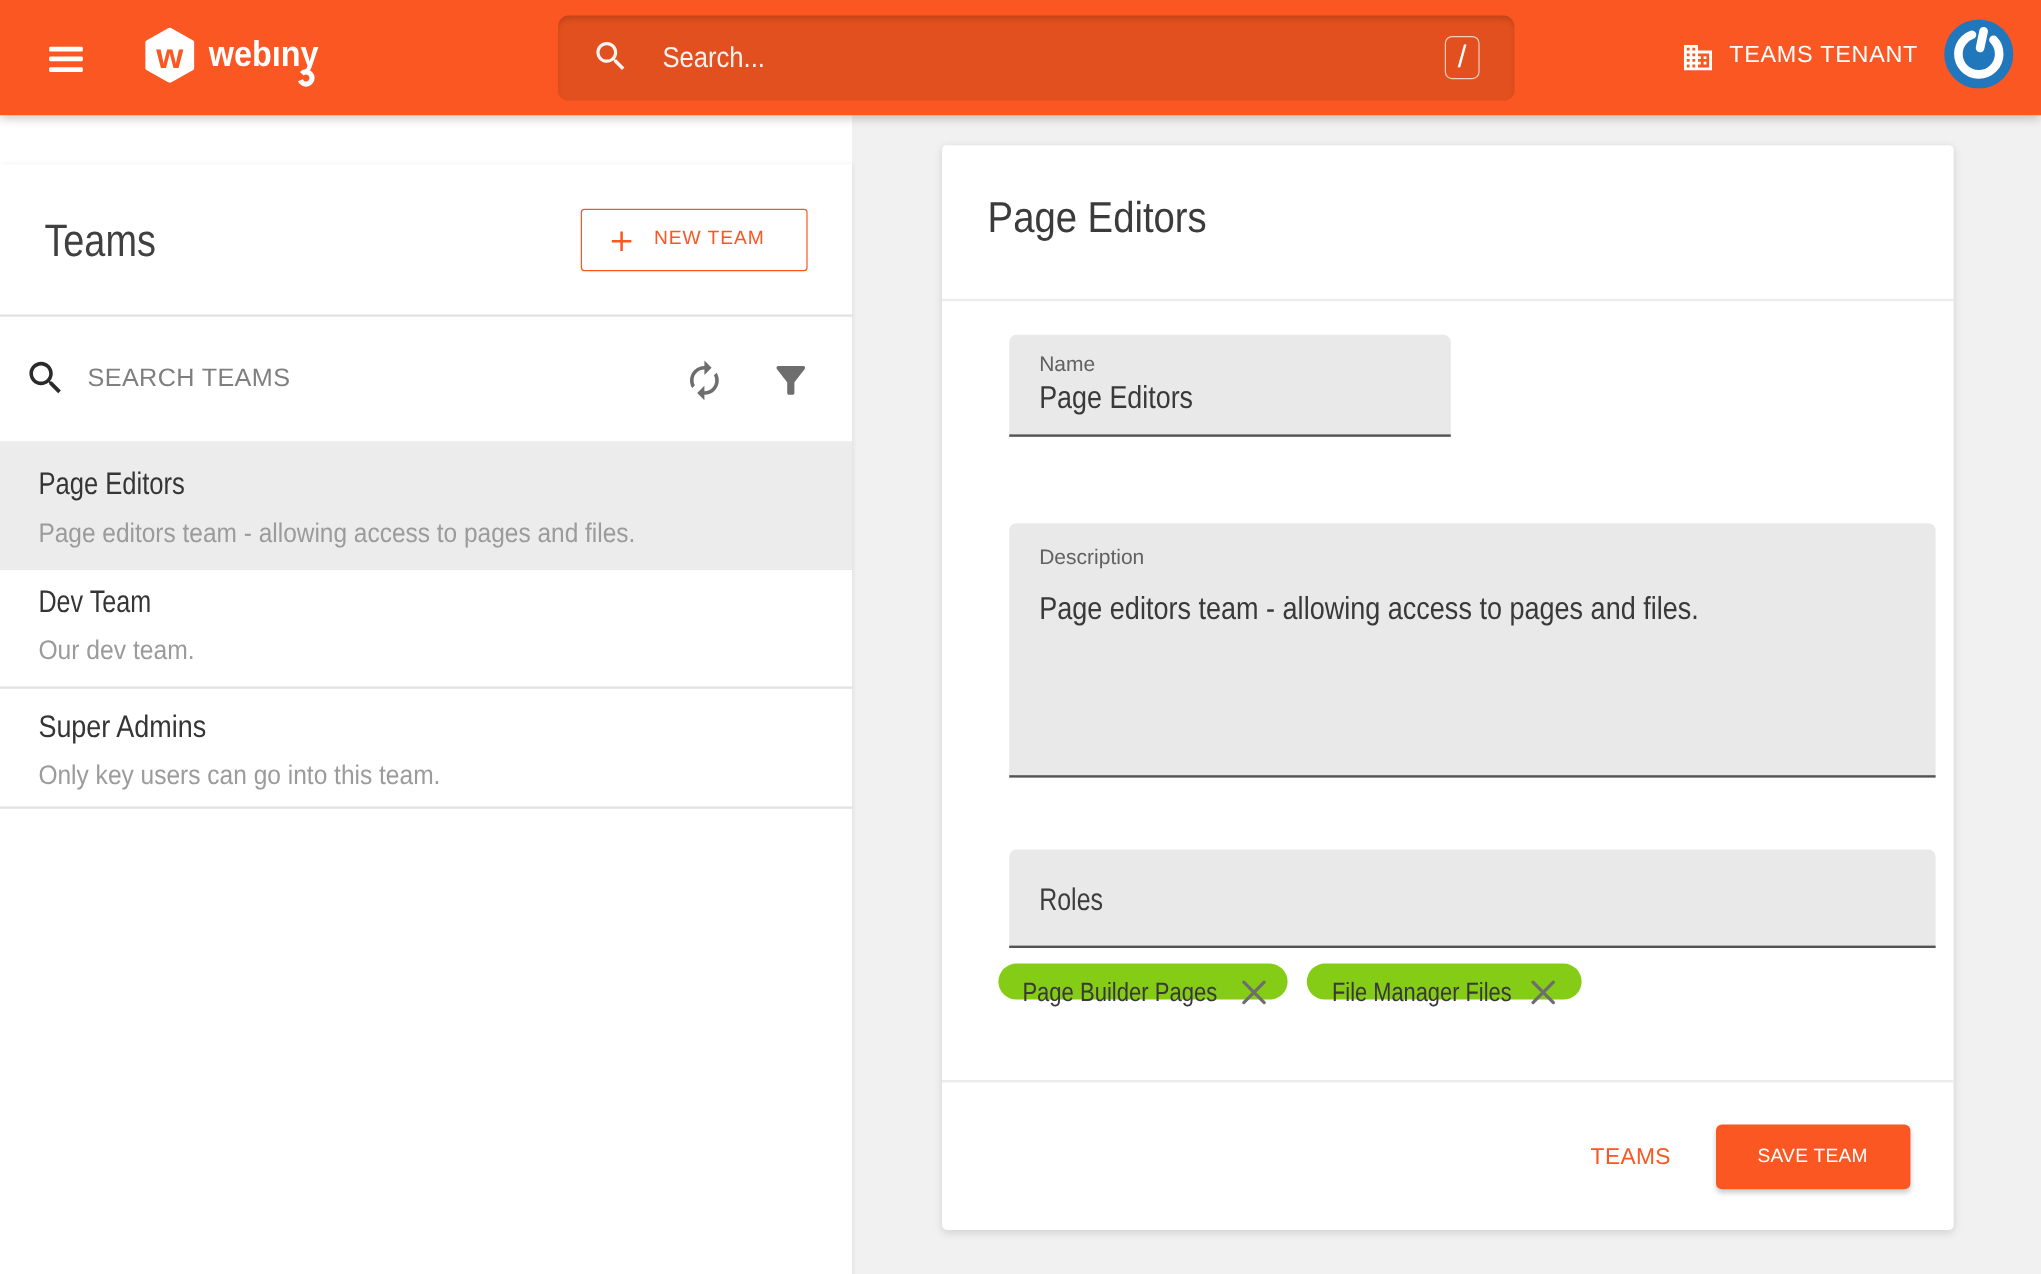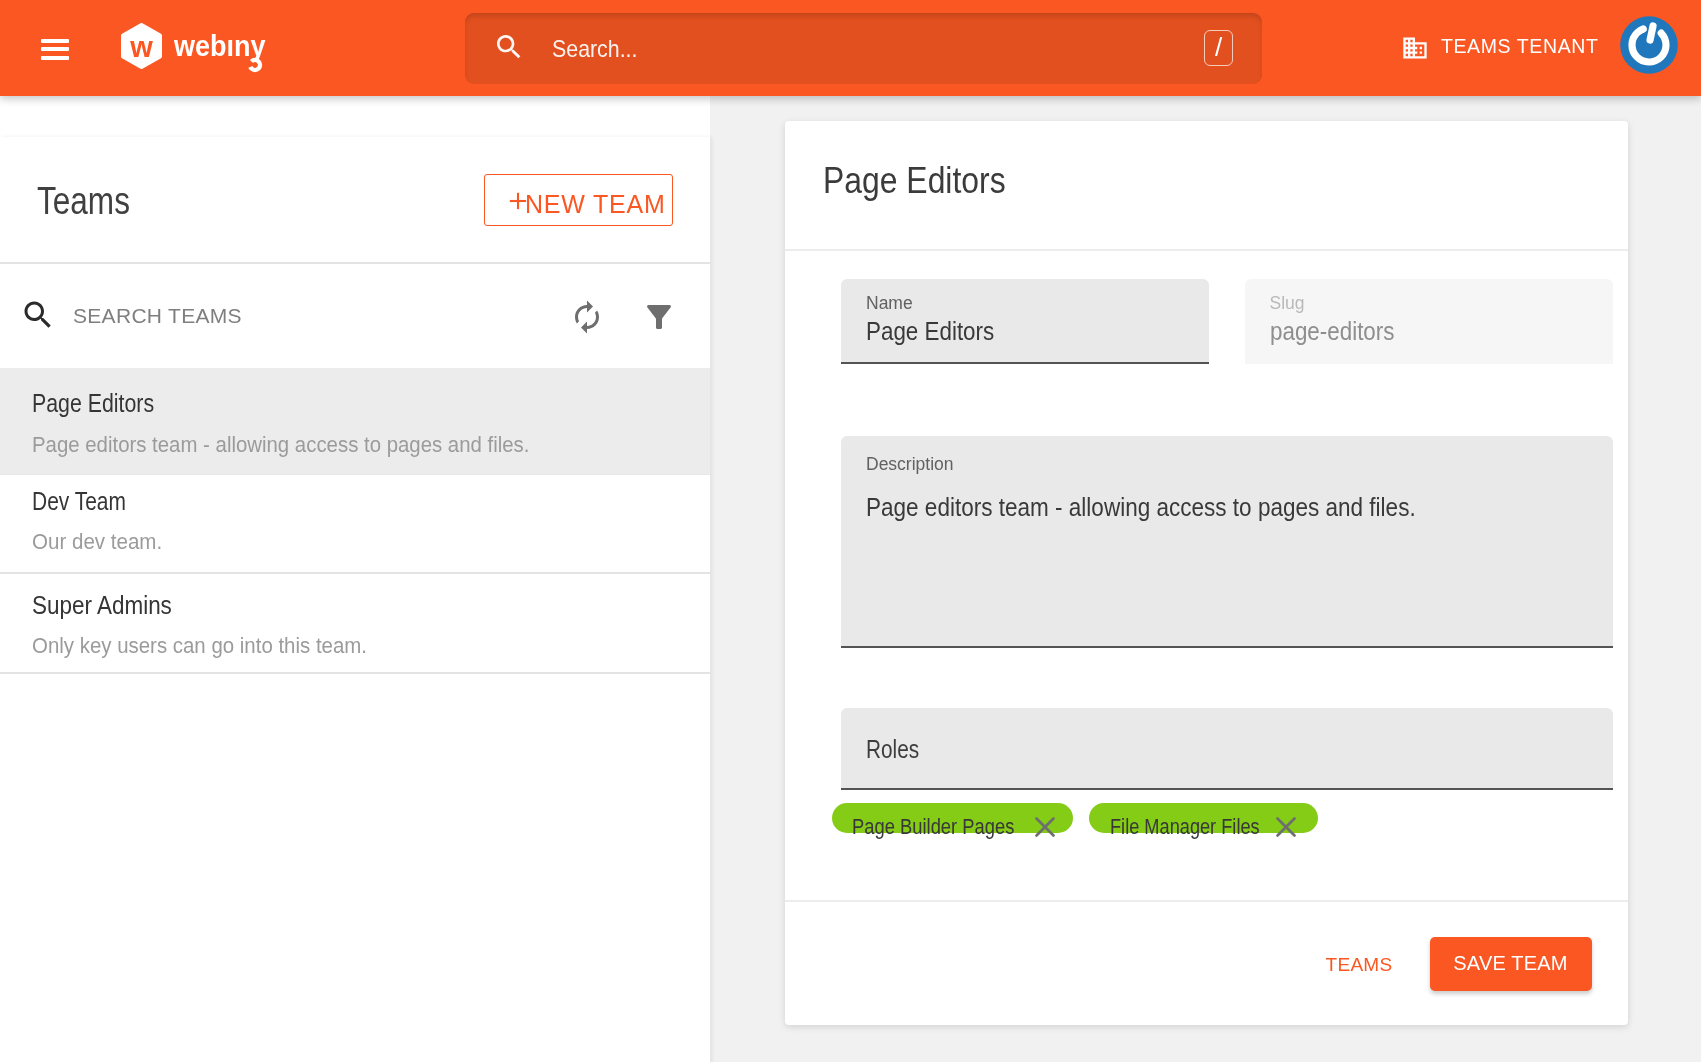--- a/index.html
+++ b/index.html
@@ -11,38 +11,38 @@
   #topbar { position:absolute; left:0; top:0; width:1701px; height:96px; background:#fa5723; box-shadow:0 3px 8px rgba(0,0,0,0.22); z-index:50; }
   .hbar { position:absolute; left:41px; width:28px; height:4px; background:#fff; border-radius:1px; }
   #searchbox { position:absolute; left:453px; top:13px; width:797px; height:71px; background:#e2501f; border-radius:9px; box-shadow:inset 0 4px 6px -2px rgba(0,0,0,0.18);margin-left:12px; }
   #searchph { position:absolute; left:87px; top:22px; font-size:24px; color:rgba(255,255,255,0.93); transform:scaleX(0.89); transform-origin:0 0; }
   #slashkey { position:absolute; left:739px; top:17px; width:29px; height:36px; border:1.5px solid rgba(255,255,255,0.7); border-radius:6px; color:#fff; font-size:26px; text-align:center; line-height:33px; }
   #roottenant { position:absolute; left:1441px; top:35px; font-size:19.5px; letter-spacing:0.6px; color:#fff; }
   
   #leftpanel { position:absolute; left:0; top:96px; width:710px; height:1014px; background:#fff; box-shadow:2px 0 4px rgba(0,0,0,0.07); z-index:10;margin-top:41px; }
   #teams-h { position:absolute; left:36.7px; top:42.6px; font-size:38px; color:#404040; transform:scaleX(0.83); transform-origin:0 0; }
   #newteam { position:absolute; left:484px; top:36.7px; width:189px; height:52.3px; border:1.5px solid #fa5723; border-radius:3px; color:#fa5723; }
-  #newteam .txt { position:absolute; left:40px; top:15.6px; font-size:25px; letter-spacing:0.8px; }
+  #newteam .txt { position:absolute; left:60px; top:15.6px; font-size:16px; letter-spacing:0.8px; }
   .divider { position:absolute; left:0; width:710px; height:1.5px; background:#e3e3e3; }
   #searchteams { position:absolute; left:73px; top:167px; font-size:21px; color:#7f7f7f; letter-spacing:0.3px; }
   
   .item-title { position:absolute; left:32px; font-size:26px; color:#353535; transform-origin:0 0; white-space:nowrap; }
   .item-desc { position:absolute; left:32px; font-size:22.5px; color:#9b9b9b; transform-origin:0 0; white-space:nowrap; }
   
   #rightarea { position:absolute; left:710px; top:96px; width:991px; height:966px; background:#f1f1f1; }
   #card { position:absolute; left:74.5px; top:25px; width:843px; height:904px; background:#fff; border-radius:4px; box-shadow:0 2px 7px rgba(0,0,0,0.13); }
   #card-title { position:absolute; left:38px; top:39px; font-size:36px; color:#3b3b3b; transform:scaleX(0.886); transform-origin:0 0; }
   .cdiv { position:absolute; left:0; width:843px; height:1.5px; background:#ececec; }
   .field { position:absolute; background:#e9e9e9; border-radius:6px 6px 0 0;margin-left:20px; }
   .field .lbl { position:absolute; left:25px; top:13.5px; font-size:17.5px; color:#616161; }
   .field .val { position:absolute; left:25px; top:37px; font-size:26.5px; color:#393939; transform:scaleX(0.845); transform-origin:0 0; white-space:nowrap; }
   .uline { position:absolute; left:0; bottom:0; width:100%; height:2px; background:#545454; }
   .chip { position:absolute; top:0; height:30px; background:#84cc16; border-radius:23.5px; font-size:22px; color:#383838; }
   #cancel { position:absolute; left:541px; top:832.5px; font-size:19px; letter-spacing:0.3px; color:#fa5723; }
-  #saveteam { position:absolute; left:645px; top:816px; width:162px; height:53.5px; background:#fa5723; border-radius:5px; color:#fff; font-size:20px; letter-spacing:0.2px; text-align:center; line-height:53.5px; box-shadow:0 3px 4px rgba(0,0,0,0.2); }
+  #saveteam { position:absolute; left:645px; top:816px; width:162px; height:53.5px; background:#fa5723; border-radius:5px; color:#fff; font-size:16px; letter-spacing:0.2px; text-align:center; line-height:53.5px; box-shadow:0 3px 4px rgba(0,0,0,0.2); }
 </style>
 </head>
 <body>
 <div id="page">
 
   <div id="leftpanel">
     <div id="teams-h">Teams</div>
     <div id="newteam">
       <svg class="abs" style="left:18.5px;top:12.1px" width="28" height="28" viewBox="0 0 24 24">
           <path fill="#fa5723" d="M11.1 5h1.8v14h-1.8z"></path>
@@ -80,24 +80,20 @@
     <div id="card">
       <div id="card-title">Page Editors</div>
       <div class="cdiv" style="top:128px"></div>
 
       <div class="field" style="left:36.5px;top:158px;width:368px;height:84.5px;">
         <div class="lbl">Name</div>
         <div class="val">Page Editors</div>
         <div class="uline"></div>
       </div>
 
-      <div class="field" style="left:440px;top:158px;width:368px;height:84.5px;background:#f6f6f6">
-        <div class="lbl" style="color:#b9b9b9">Slug</div>
-        <div class="val" style="color:#8e8e8e">page-editors</div>
-      </div>
 
       <div class="field" style="left:36.5px;top:315px;width:771.5px;height:212px;">
         <div class="lbl" style="top:18.2px">Description</div>
         <div class="val" style="top:55.7px;transform:scaleX(0.850)">Page editors team - allowing access to pages and files.</div>
         <div class="uline"></div>
       </div>
 
       <div class="field" style="left:36.5px;top:587.4px;width:771.5px;height:81.8px;">
         <div class="val" style="top:26px;color:#3d3d3d;font-size:26px;transform:scaleX(0.80)">Roles</div>
         <div class="uline"></div>

